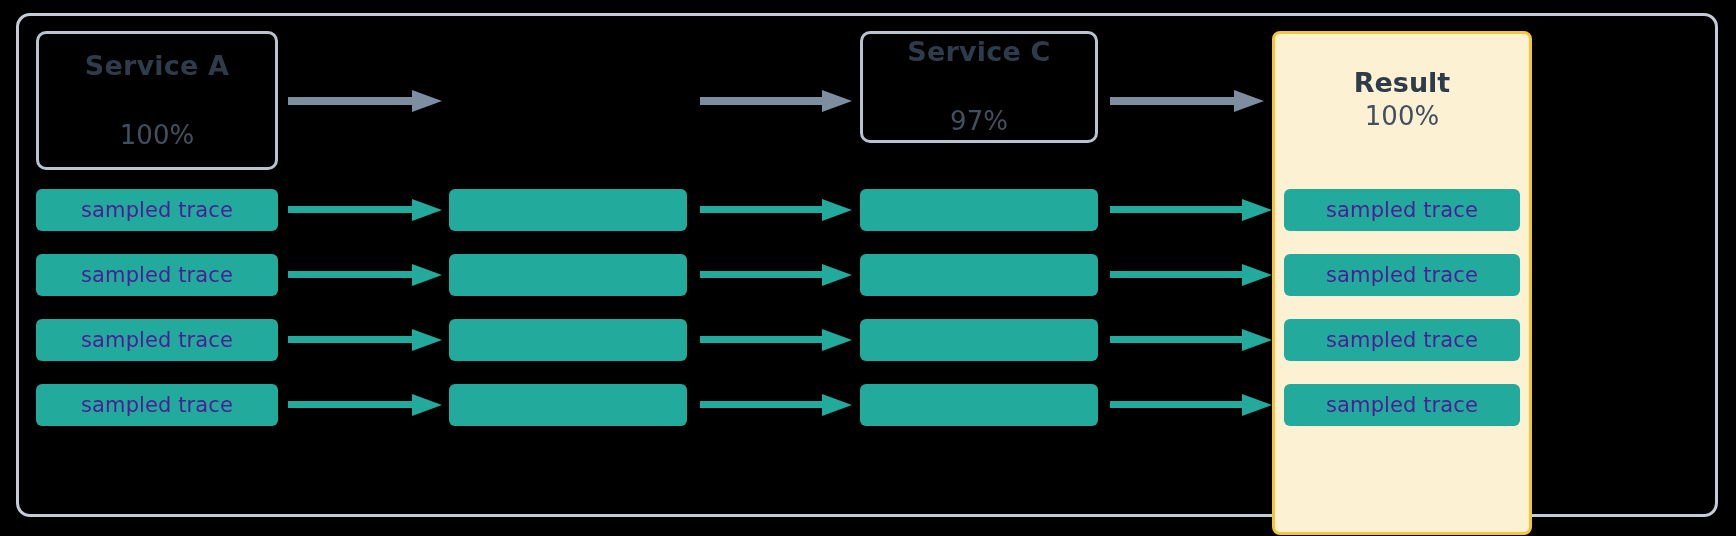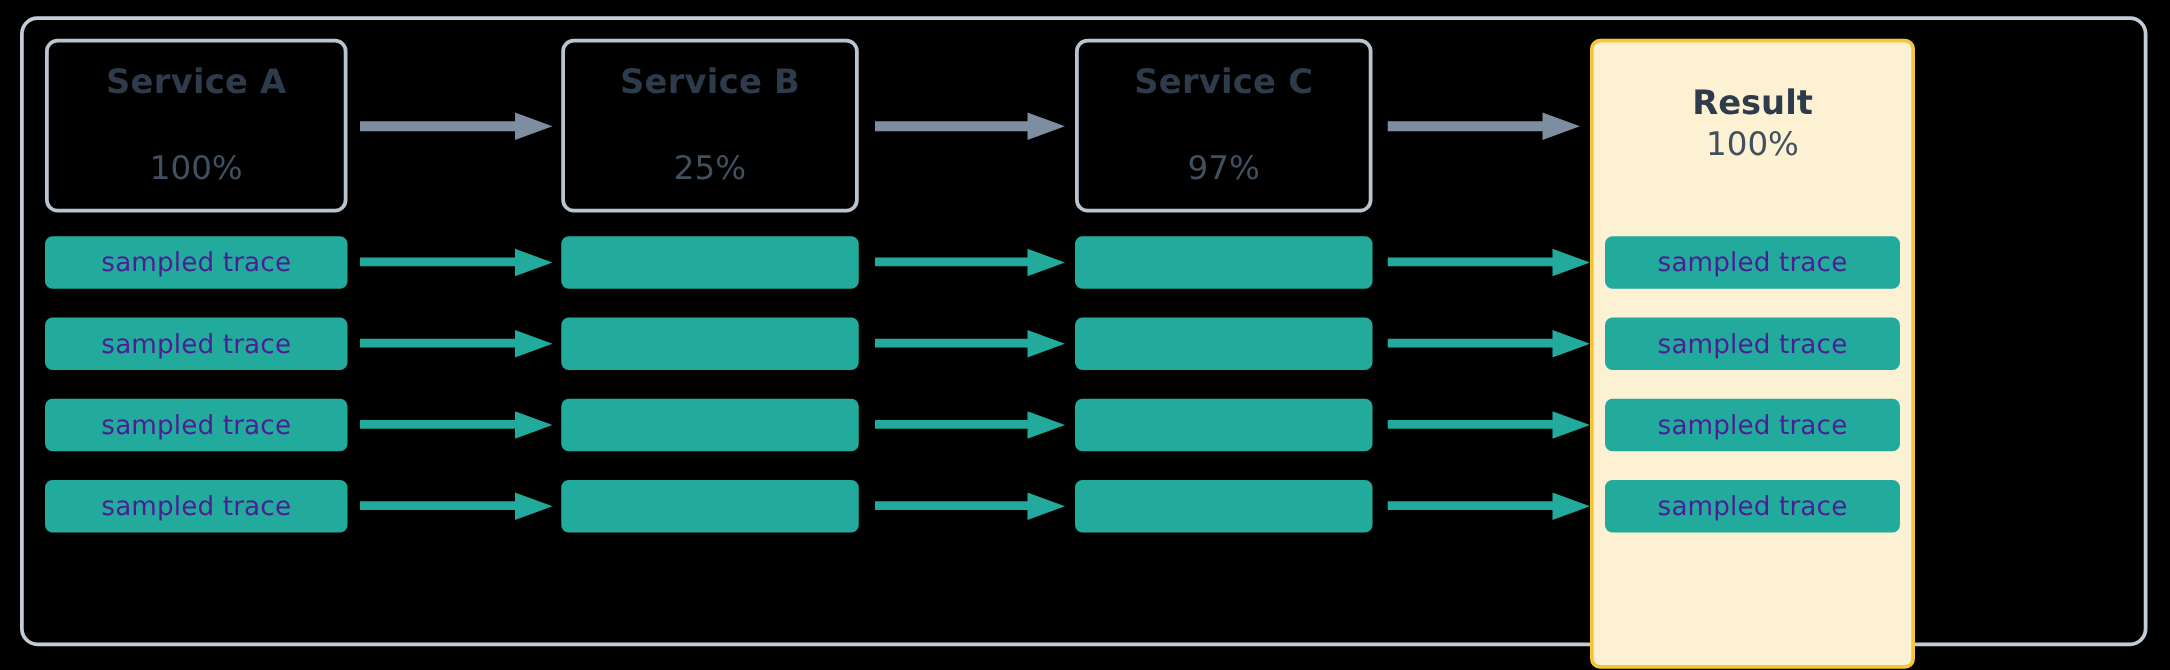--- a/index.html
+++ b/index.html
@@ -124,26 +124,22 @@
 
 <div id="stage">
 
   <div class="outer-frame"></div>
 
   <div class="svc-box" style="left:36px; top:31px; width:242px; height:139px;">
     <div class="svc-title">Service A</div>
     <div class="svc-pct">100%</div>
   </div>
 
-  <div class="svc-box" style="left:449px; top:31px; width:238px; height:139px;">
-    <div class="svc-title">Service B</div>
-    <div class="svc-pct">25%</div>
-  </div>
-
-  <div class="svc-box" style="left:860px; top:31px; width:238px; height:139px;">
+
+  <div class="svc-box" style="left:860px; top:31px; width:238px; height:112px;">
     <div class="svc-title">Service C</div>
     <div class="svc-pct">97%</div>
   </div>
 
   <div class="result-panel" style="left:1272px; top:31px; width:260px; height:504px;">
     <div class="result-head">
       <div class="result-title">Result</div>
       <div class="result-pct">100%</div>
     </div>
   </div>

